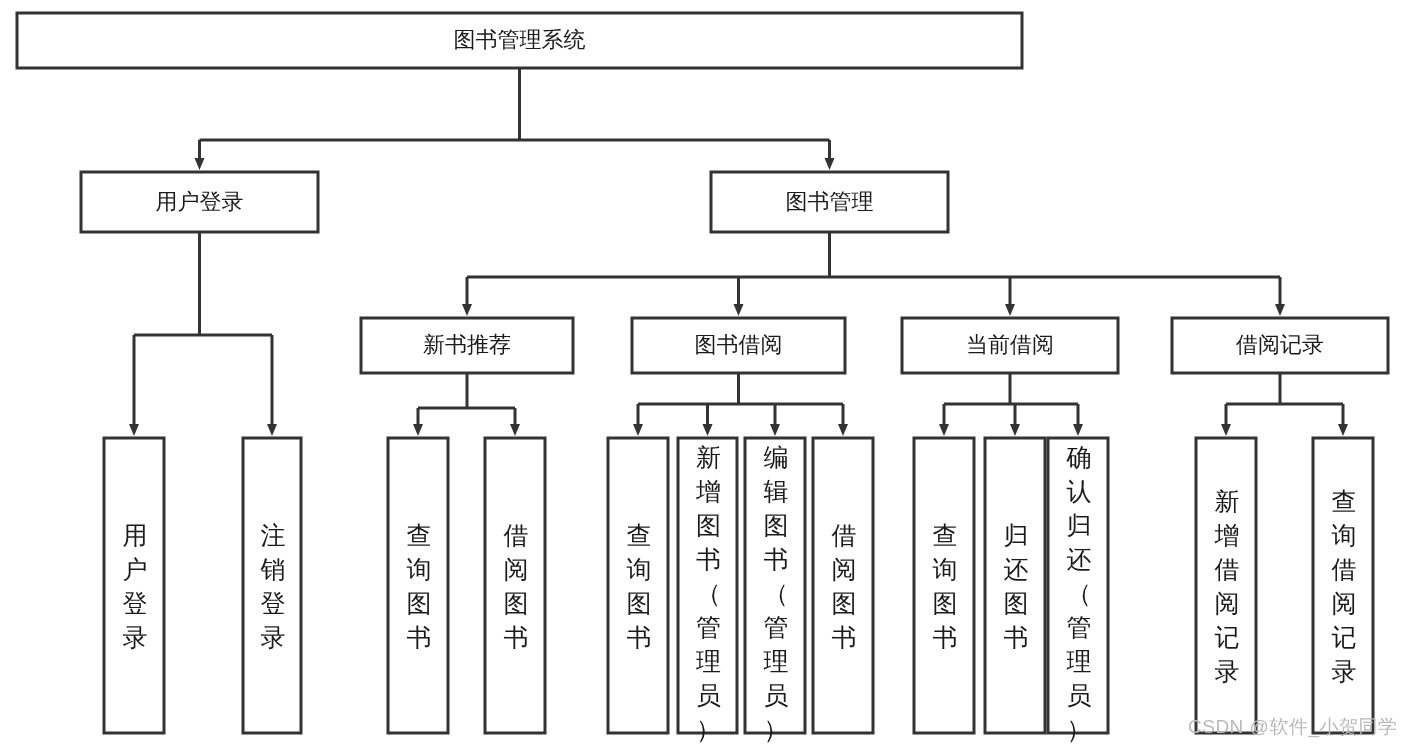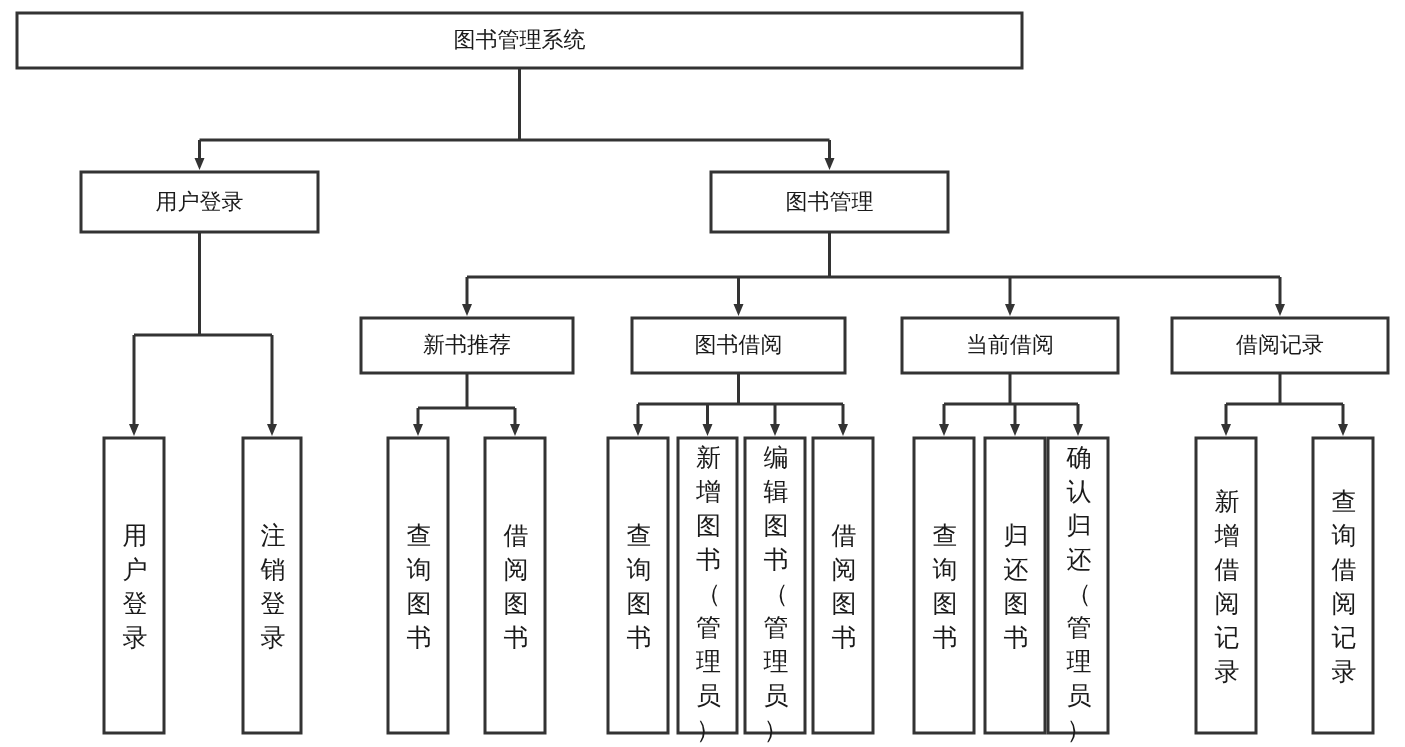--- a/index.html
+++ b/index.html
@@ -213,13 +213,14 @@
           <rect x="1313" y="438" width="60" height="295" class="node-box"></rect>
           <text x="1344" y="510.02" class="leaf-label">查</text>
           <text x="1344" y="544.02" class="leaf-label">询</text>
           <text x="1344" y="578.02" class="leaf-label">借</text>
           <text x="1344" y="612.02" class="leaf-label">阅</text>
           <text x="1344" y="646.02" class="leaf-label">记</text>
           <text x="1344" y="680.02" class="leaf-label">录</text>
         </g>
       </g>
   </svg>
+  <div class="watermark">CSDN @软件_小贺同学</div>
 </div>
 
 </body></html>

